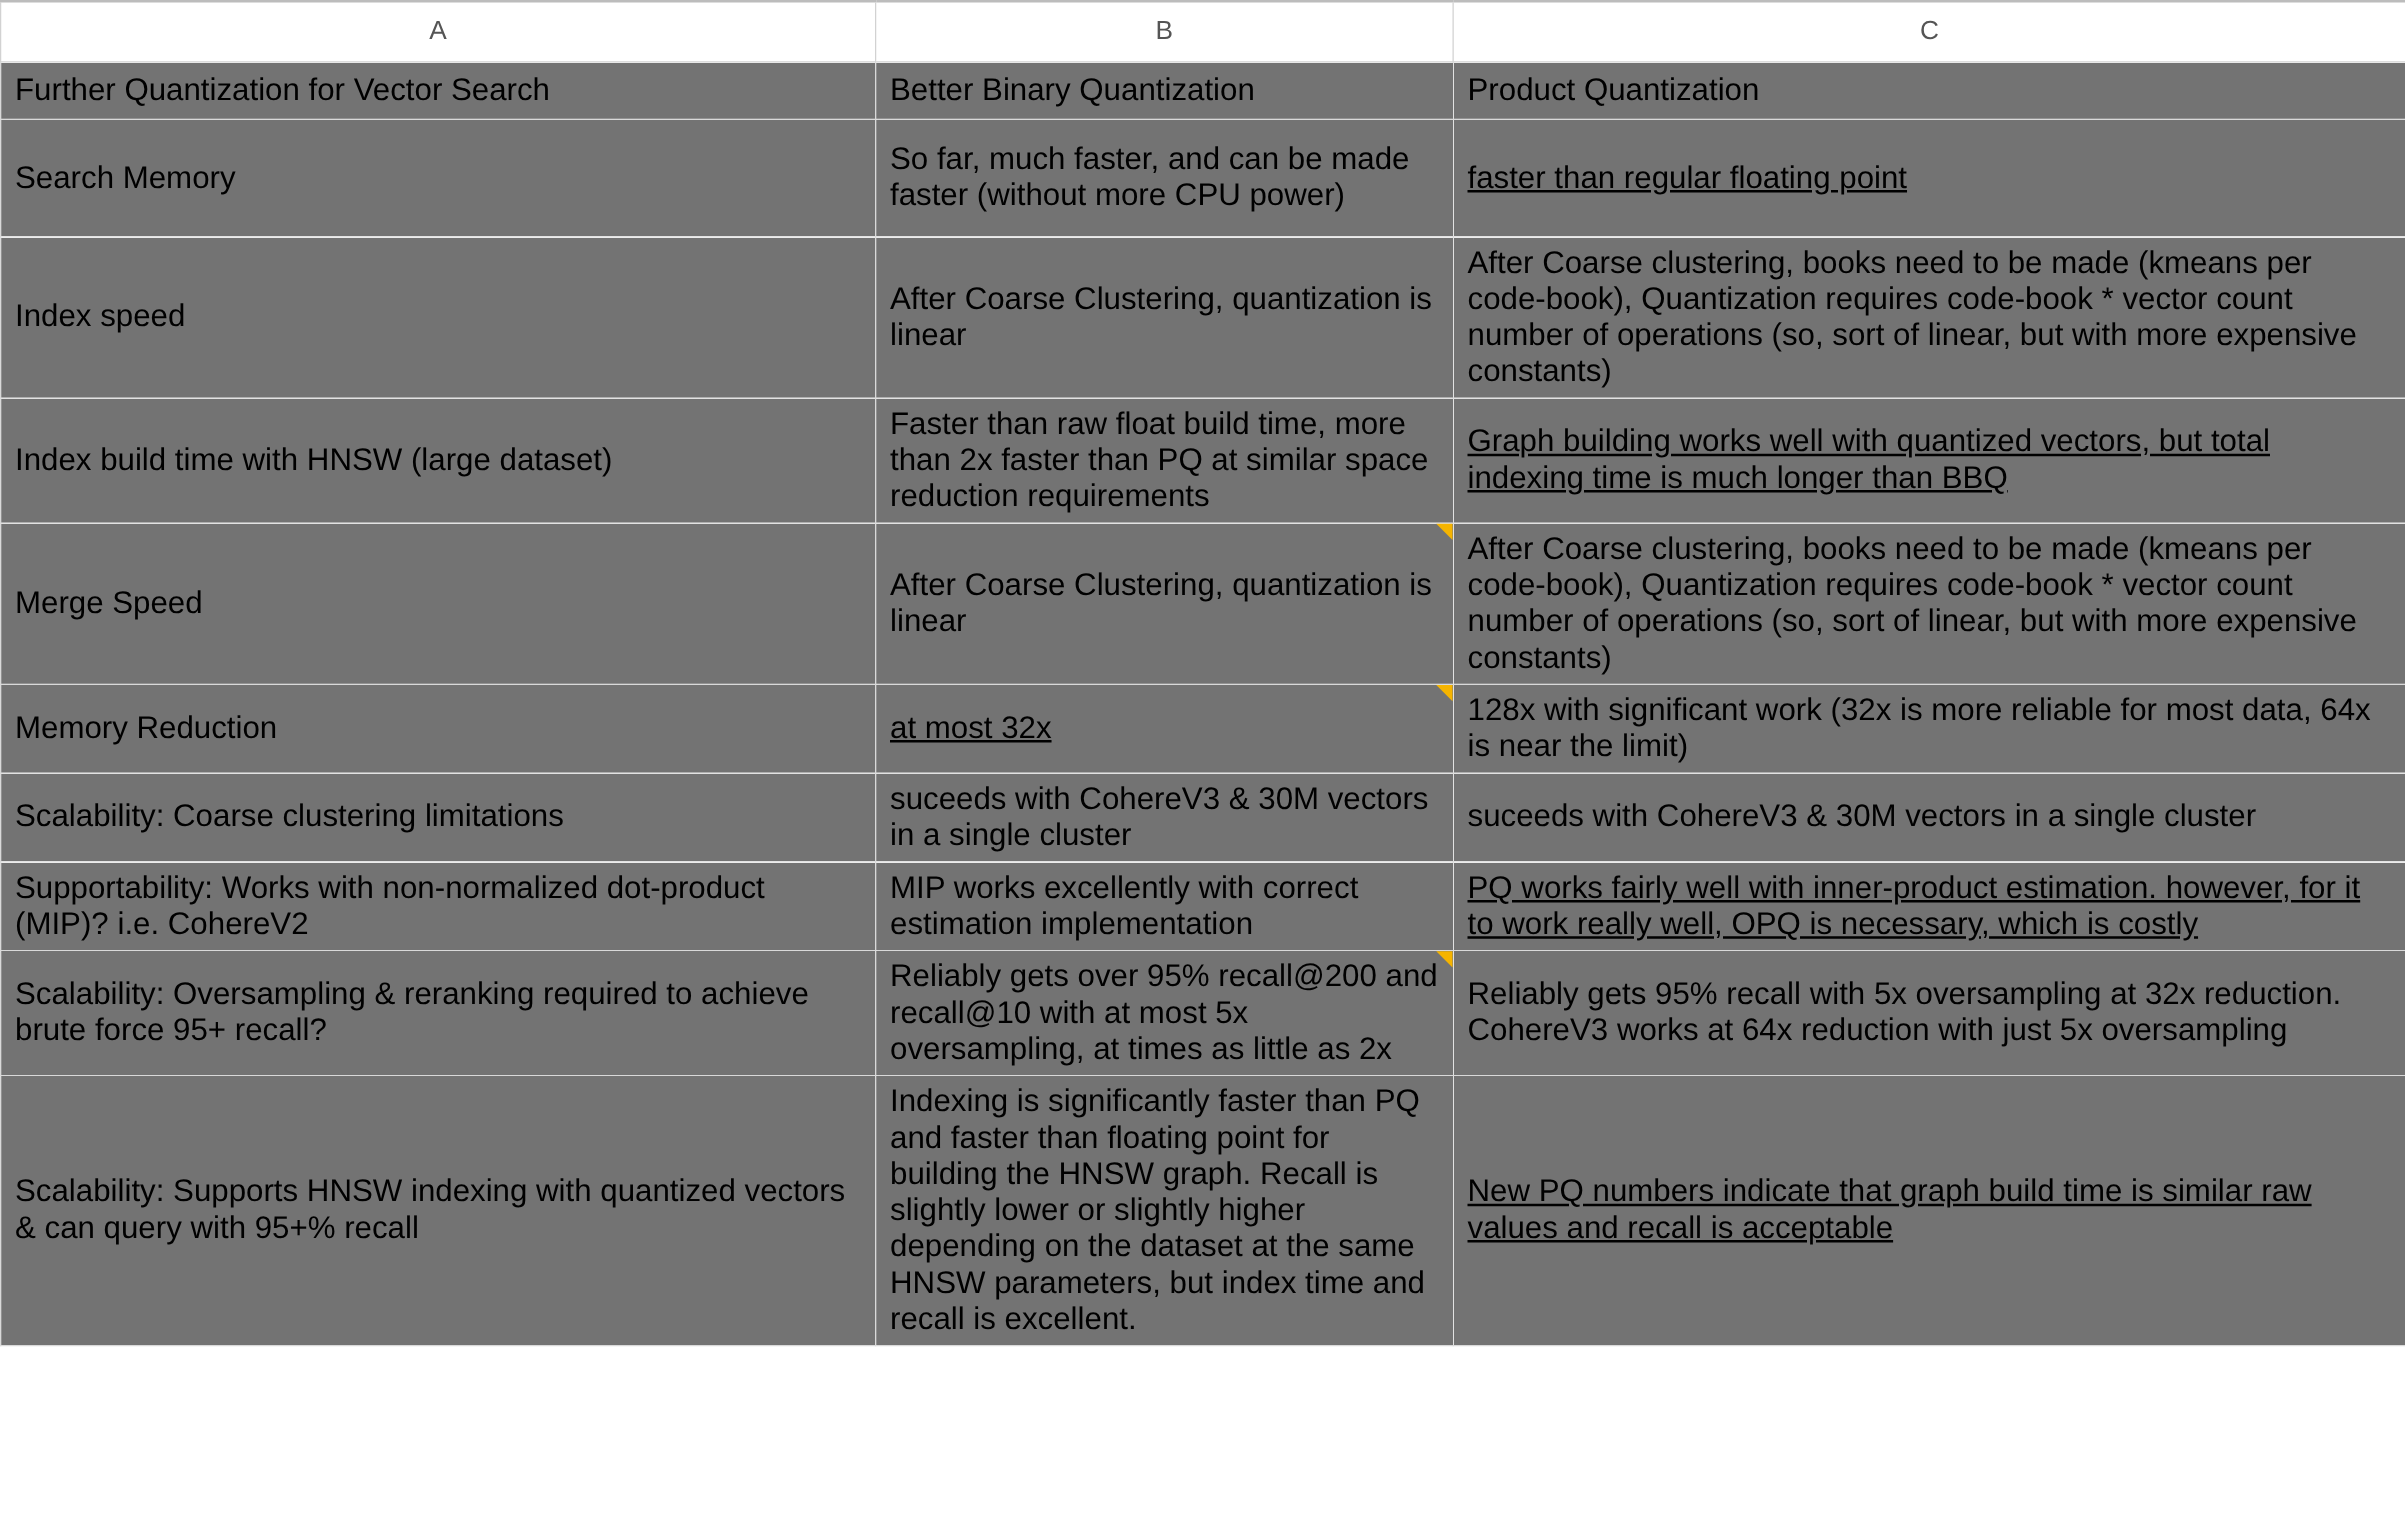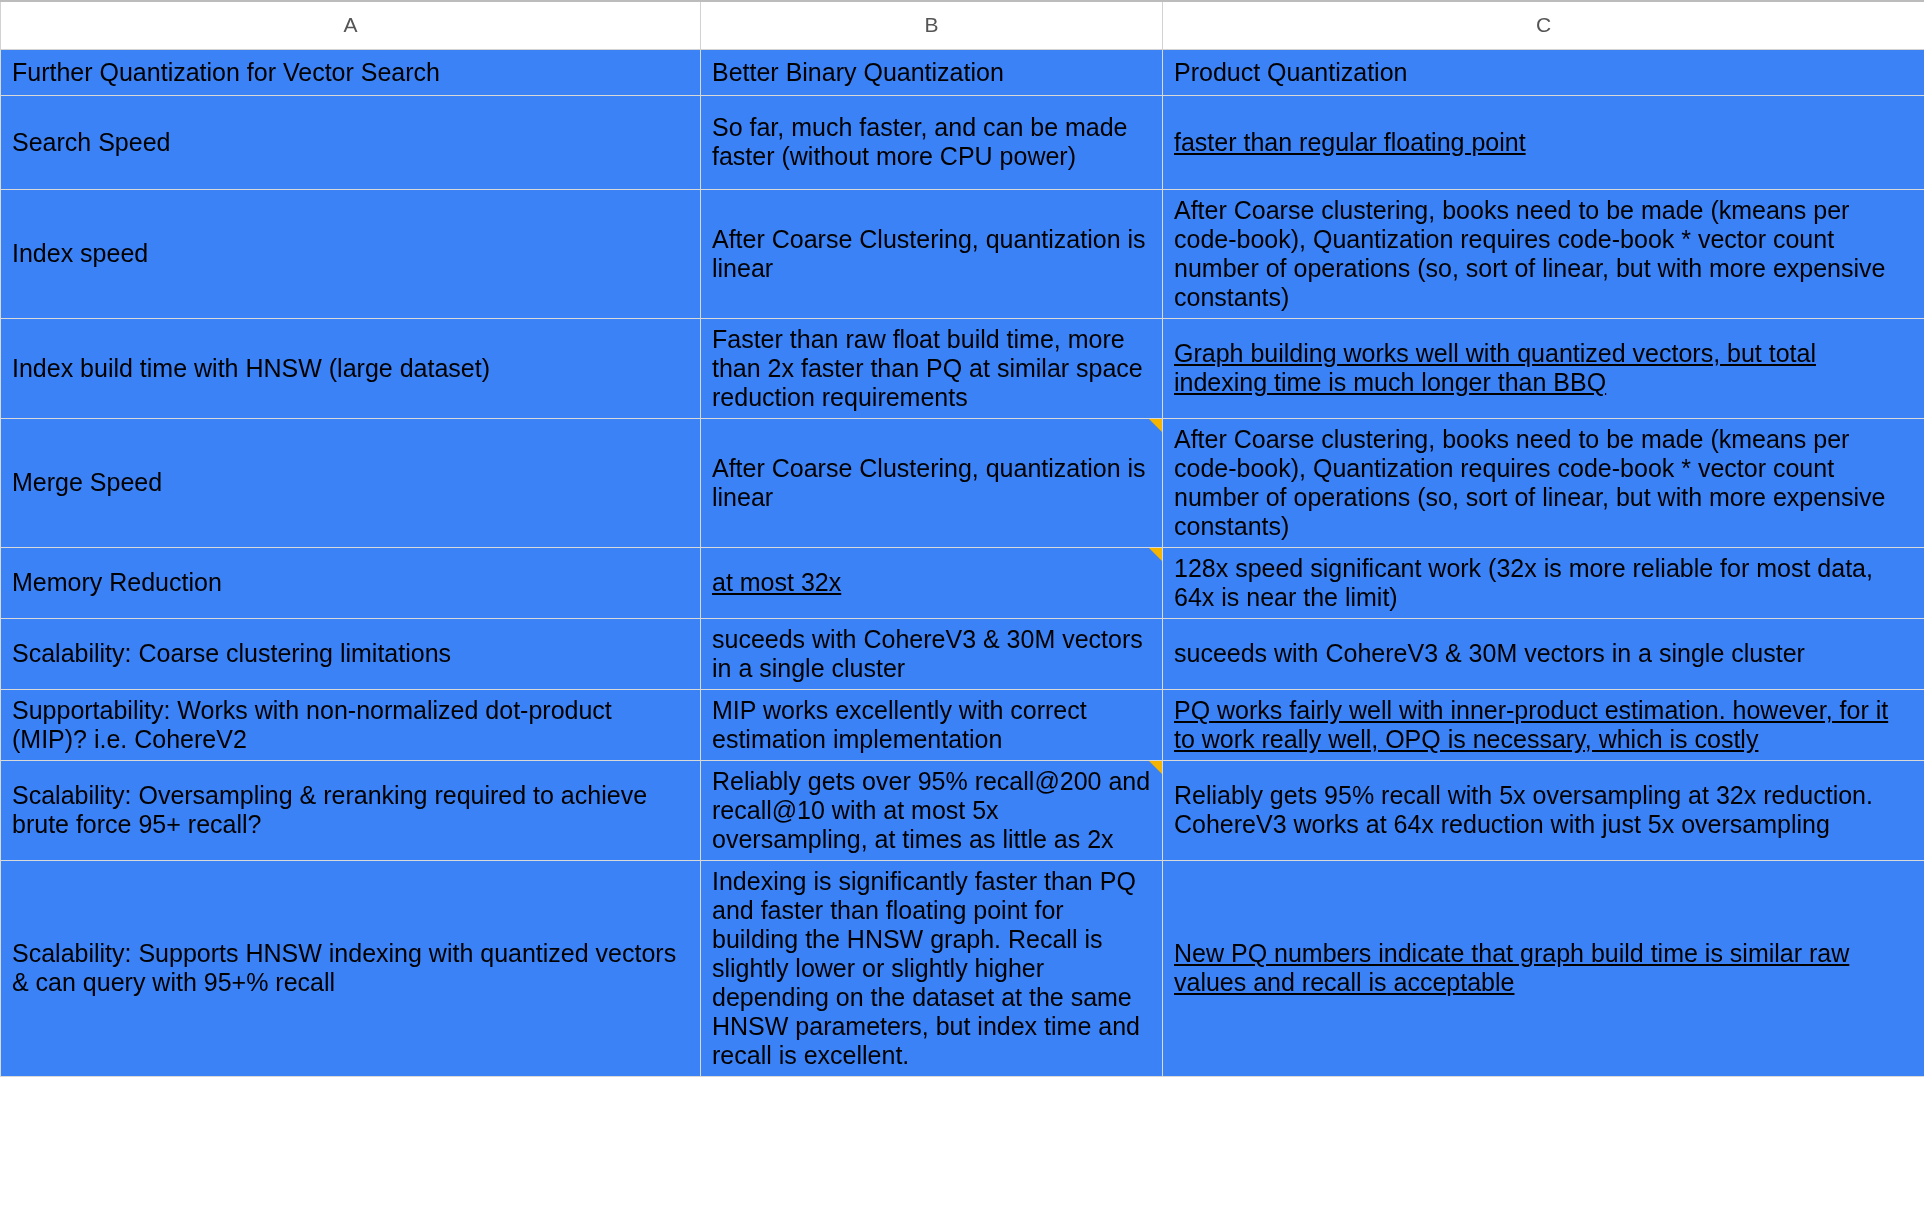--- a/index.html
+++ b/index.html
@@ -42,21 +42,21 @@
   td.cell {
     border: 1px solid #d9d9d9;
     padding: 6px 10px 6px 11px;
     font-size: 25px;
     line-height: 1.16;
     color: #000000;
     vertical-align: middle;
     word-wrap: break-word;
     overflow-wrap: break-word;
     position: relative;
-    background: #3b82f6;
+    background: #737373;
   }
   td.cell.label { vertical-align: middle; }
   td.cell.mid { vertical-align: middle; }
 
   .green  { background: #b6d7a8; }
   .yellow { background: #ffe599; text-decoration: underline; }
   .orange { background: #f9cb9c; margin-left: 17px; }
   .white  { background: #ffffff; }
 
   
@@ -101,21 +101,21 @@
       </tr>
     </thead>
     <tbody>
       <tr class="header-row">
         <td class="cell white mid">Further Quantization for Vector Search</td>
         <td class="cell white mid">Better Binary Quantization</td>
         <td class="cell white mid">Product Quantization</td>
       </tr>
 
       <tr class="r1">
-        <td class="cell white label">Search Speed</td>
+        <td class="cell white label">Search Memory</td>
         <td class="cell green mid">So far, much faster, and can be made faster (without more CPU power)</td>
         <td class="cell yellow mid">faster than regular floating point</td>
       </tr>
 
       <tr class="r2">
         <td class="cell white label">Index speed</td>
         <td class="cell green mid">After Coarse Clustering, quantization is linear</td>
         <td class="cell orange mid">After Coarse clustering, books need to be made (kmeans per code-book), Quantization requires code-book * vector count number of operations (so, sort of linear, but with more expensive constants)</td>
       </tr>
 
@@ -133,21 +133,21 @@
         </td>
         <td class="cell orange mid">After Coarse clustering, books need to be made (kmeans per code-book), Quantization requires code-book * vector count number of operations (so, sort of linear, but with more expensive constants)</td>
       </tr>
 
       <tr class="r5">
         <td class="cell white label">Memory Reduction</td>
         <td class="cell yellow mid">
           <span>at most 32x</span>
           <span class="note-marker"></span>
         </td>
-        <td class="cell green mid">128x speed significant work (32x is more reliable for most data, 64x is near the limit)</td>
+        <td class="cell green mid">128x with significant work (32x is more reliable for most data, 64x is near the limit)</td>
       </tr>
 
 
       <tr class="r7">
         <td class="cell white label">Scalability: Coarse clustering limitations</td>
         <td class="cell green mid">suceeds with CohereV3 &amp; 30M vectors in a single cluster</td>
         <td class="cell green mid">suceeds with CohereV3 &amp; 30M vectors in a single cluster</td>
       </tr>
 
       <tr class="r8">

